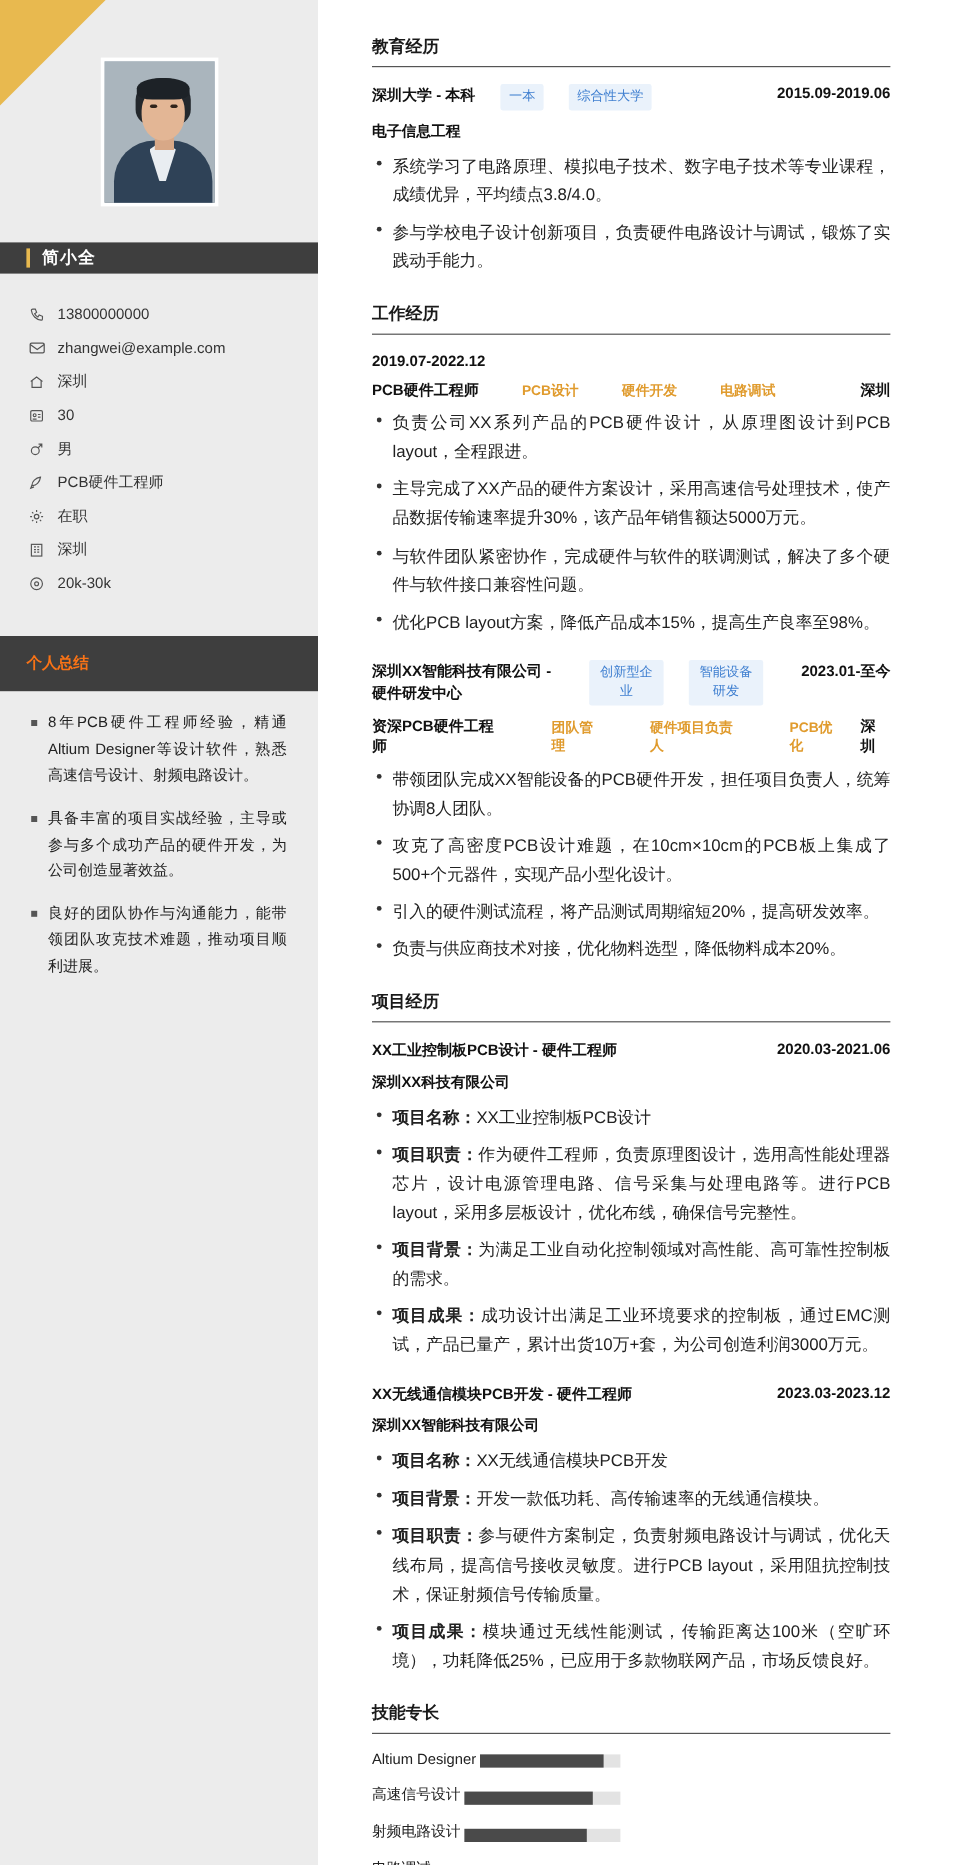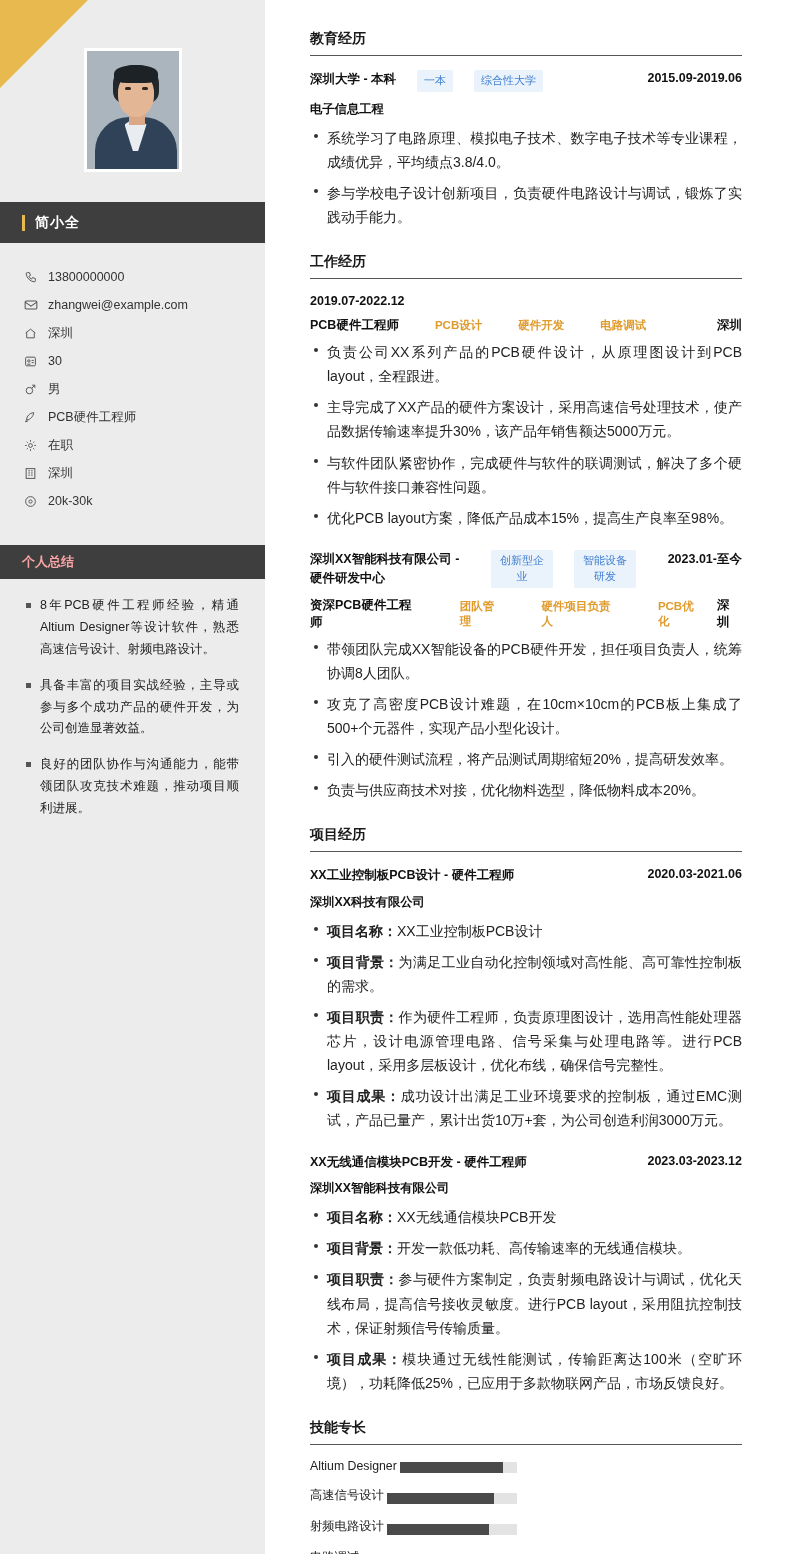--- a/index.html
+++ b/index.html
@@ -35,35 +35,35 @@
   .av-fringe { position:absolute; left:27px; top:14px; width:44px; height:18px; background:#1d2227; border-radius:48% 48% 30% 30%; }
   .av-neck { position:absolute; left:42px; top:58px; width:16px; height:16px; background:#d8a887; }
   .av-body { position:absolute; left:8px; top:66px; width:82px; height:62px; background:#2f4257; border-radius:34px 34px 0 0; }
   .av-shirt { position:absolute; left:38px; top:66px; width:22px; height:34px; background:#e9edf1; transform: rotate(0deg); clip-path: polygon(50% 0,100% 22%,62% 100%,38% 100%,0 22%); }
   .av-eye-l { position:absolute; left:38px; top:36px; width:6px; height:3px; background:#30241c; border-radius:2px; }
   .av-eye-r { position:absolute; left:55px; top:36px; width:6px; height:3px; background:#30241c; border-radius:2px; }
 
   
   .name-bar {
     margin-top: 30px; background: #3e3e3e; color: #fff;
-    height: 41px; display: flex; align-items: center; padding-left: 22px;
+    height: 26px; display: flex; align-items: center; padding-left: 22px;
   }
   .name-bar .accent { width: 3px; height: 16px; background: #e8b94f; margin-right: 10px; }
   .name-bar .name { font-size: 14px; font-weight: bold; letter-spacing: 1px; }
 
   
   .contact { padding: 20px 0 16px 24px; }
   .contact-item { display: flex; align-items: center; min-height: 28px; color: #333; font-size: 12.5px; }
   .contact-item .ci { width: 22px; flex: 0 0 22px; color: #555; display: flex; align-items: center; }
   .contact-item .ci svg { display:block; }
   .contact-item .ctext { padding-left: 2px; text-align: right; }
 
   
   .side-head {
-    background: #3e3e3e; color: #fca5a5; height: 34px; display: flex; align-items: center;
+    background: #3e3e3e; color: #f97316; height: 46px; display: flex; align-items: center;
     padding-left: 22px; font-size: 13px; font-weight: bold; margin-top: 14px;
   }
   .summary { padding: 16px 26px 26px 26px; }
   .summary li {
     list-style: none; position: relative; padding-left: 14px; margin-bottom: 14px;
     font-size: 12.5px; line-height: 1.75; color: #222; text-align: justify;
   }
   .summary li::before {
     content: ""; position: absolute; left: 0; top: 8px;
     width: 5px; height: 5px; background: #555;
@@ -319,22 +319,22 @@
       <div class="sec-title">项目经历</div>
 
       <div class="blk">
         <div class="row-head">
           <span class="org wide">XX工业控制板PCB设计 - 硬件工程师</span>
           <span class="date">2020.03-2021.06</span>
         </div>
         <div class="sub-org">深圳XX科技有限公司</div>
         <ul class="bullets">
           <li><span class="lbl">项目名称：</span><span>XX工业控制板PCB设计</span></li>
+          <li><span class="lbl">项目职责：</span><span>作为硬件工程师，负责原理图设计，选用高性能处理器芯片，设计电源管理电路、信号采集与处理电路等。进行PCB layout，采用多层板设计，优化布线，确保信号完整性。</span></li>
           <li><span class="lbl">项目背景：</span><span>为满足工业自动化控制领域对高性能、高可靠性控制板的需求。</span></li>
-          <li><span class="lbl">项目职责：</span><span>作为硬件工程师，负责原理图设计，选用高性能处理器芯片，设计电源管理电路、信号采集与处理电路等。进行PCB layout，采用多层板设计，优化布线，确保信号完整性。</span></li>
           <li><span class="lbl">项目成果：</span><span>成功设计出满足工业环境要求的控制板，通过EMC测试，产品已量产，累计出货10万+套，为公司创造利润3000万元。</span></li>
         </ul>
       </div>
 
       <div class="blk">
         <div class="row-head">
           <span class="org wide">XX无线通信模块PCB开发 - 硬件工程师</span>
           <span class="date">2023.03-2023.12</span>
         </div>
         <div class="sub-org">深圳XX智能科技有限公司</div>

